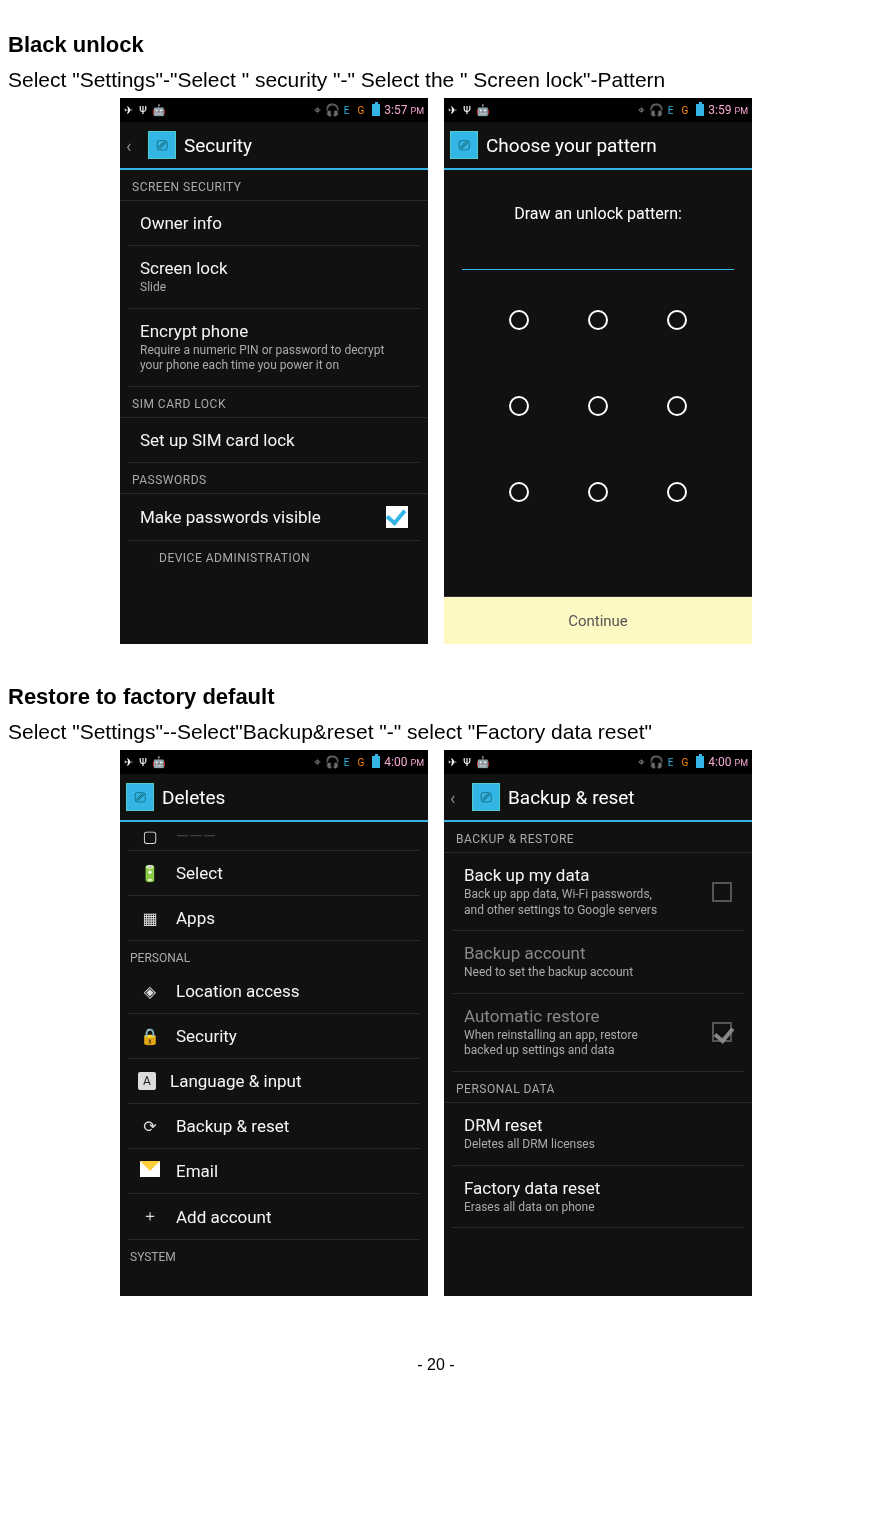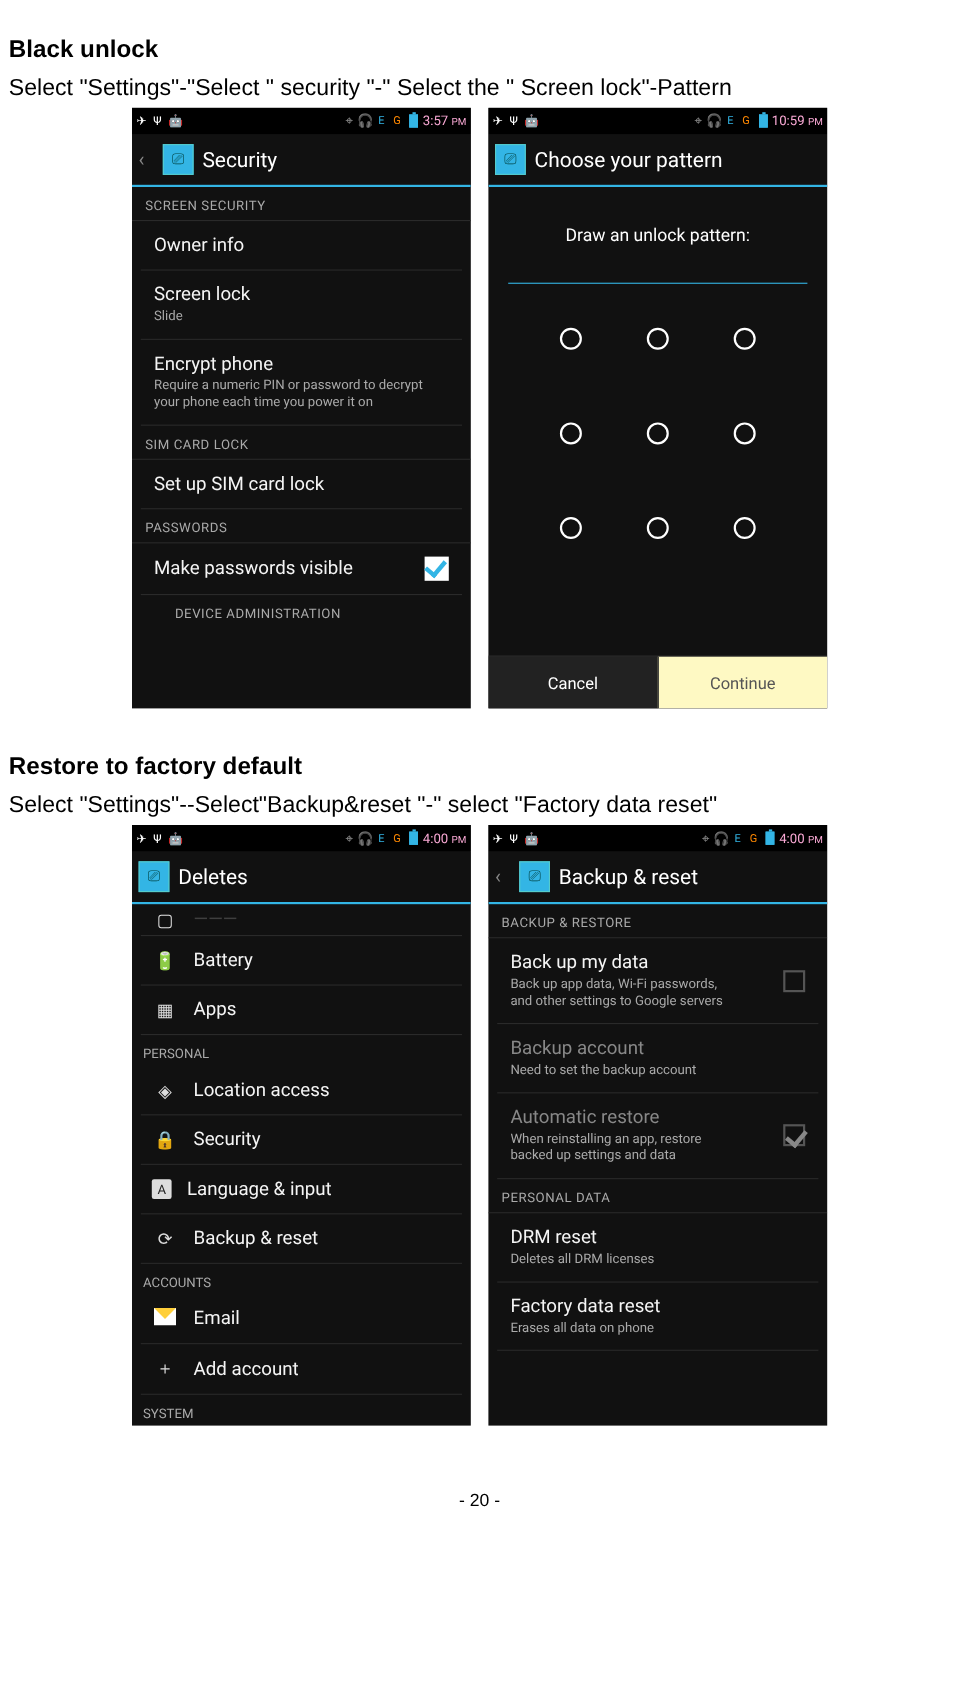--- a/index.html
+++ b/index.html
@@ -73,21 +73,21 @@
   .chk.empty { background:transparent; border:2px solid #555; width:20px; height:20px; }
   .chk.grey.checked::after { border-color:#888; }
   
   .iconrow { padding: 12px 10px; border-bottom:1px solid #2a2a2a; display:flex; align-items:center; gap:14px; margin:0 8px; }
   .iconrow .ic { width:24px; text-align:center; color:#ddd; font-size:16px; }
   .iconrow .lbl { font-size:17px; color:#f5f5f5; }
   .section-hdr2 { font-size:12px; color:#aaa; padding: 10px 10px 4px 10px; }
   
   .pattern-area { flex:1; display:flex; flex-direction:column; }
   .pattern-title { text-align:center; font-size:16px; color:#fff; margin:34px 0 24px 0; }
-  .pattern-title-wrap { border-bottom: 1px solid #33b5e5; margin: 0 18px; padding-bottom:10px;}
+  .pattern-title-wrap { border-bottom: 1px solid #33b5e5; margin: 0 18px; padding-bottom:22px;}
   .dots { display:grid; grid-template-columns: repeat(3, 1fr); justify-items:center; row-gap:66px; margin: 40px 36px 0 36px; }
   .dot { width:20px; height:20px; border:2px solid #fff; border-radius:50%; }
   .btnbar { display:flex; margin-top:auto; height:48px; border-top:1px solid #333; }
   .btnbar .btn { flex:1; display:flex; align-items:center; justify-content:center; font-size:15px; }
   .btnbar .btn + .btn { border-left:1px solid #333; }
   .btnbar .cancel { color:#fff; background:#222; }
   .btnbar .cont { color:#555; background:#fef9c3; }
   .footer { text-align:center; font-size:16px; margin-top:60px; }
   svg.envelope { width:20px; height:16px; }
 </style>
@@ -164,21 +164,21 @@
         <span>🤖</span>
       </div>
       <div class="status-right">
         <span class="bt-icon">⌖</span>
         <span class="head-icon">🎧</span>
         <span class="sig-e">E</span>
           <span class="tri-green"></span>
         <span class="sig-g">G</span>
           <span class="tri-orange"></span>
         <span class="batt"></span>
-        <span class="clock"><span>10:59</span> <span class="ampm">PM</span></span>
+        <span class="clock"><span>3:59</span> <span class="ampm">PM</span></span>
       </div>
     </div>
     <div class="appbar">
       <span class="appbar-icon">⎚</span>
       <span class="appbar-title">Choose your pattern</span>
     </div>
     <div class="pattern-area">
       <div class="pattern-title-wrap">
         <div class="pattern-title">Draw an unlock pattern:</div>
       </div>
@@ -187,21 +187,20 @@
         <div class="dot"></div>
         <div class="dot"></div>
         <div class="dot"></div>
         <div class="dot"></div>
         <div class="dot"></div>
         <div class="dot"></div>
         <div class="dot"></div>
         <div class="dot"></div>
       </div>
       <div class="btnbar">
-        <div class="btn cancel">Cancel</div>
         <div class="btn cont">Continue</div>
       </div>
     </div>
   </div>
 
 </div>
 
 <div class="heading" style="margin-top:40px;">Restore to factory default</div>
 <div class="body-text">Select "Settings"--Select"Backup&amp;reset "-" select "Factory data reset"</div>
 
@@ -228,21 +227,21 @@
     <div class="appbar">
       <span class="appbar-icon">⎚</span>
       <span class="appbar-title">Deletes</span>
     </div>
     <div class="iconrow" style="padding-top:4px; padding-bottom:4px;">
       <span class="ic">▢</span>
         <span class="lbl" style="opacity:.2;">―――</span>
     </div>
     <div class="iconrow">
       <span class="ic">🔋</span>
-      <span class="lbl">Battery</span>
+      <span class="lbl">Select</span>
     </div>
     <div class="iconrow">
       <span class="ic">▦</span>
       <span class="lbl">Apps</span>
     </div>
     <div class="section-hdr2">PERSONAL</div>
     <div class="iconrow">
       <span class="ic">◈</span>
       <span class="lbl">Location access</span>
     </div>
@@ -251,21 +250,20 @@
       <span class="lbl">Security</span>
     </div>
     <div class="iconrow">
       <span class="ic" style="background:#ddd;color:#222;width:18px;height:18px;line-height:18px;border-radius:2px;font-size:12px;">A</span>
       <span class="lbl">Language &amp; input</span>
     </div>
     <div class="iconrow">
       <span class="ic">⟳</span>
       <span class="lbl">Backup &amp; reset</span>
     </div>
-    <div class="section-hdr2">ACCOUNTS</div>
     <div class="iconrow">
       <span class="ic">
         <svg class="envelope" viewBox="0 0 20 16">
             <rect x="0" y="0" width="20" height="16" fill="#fff"></rect>
             <polyline points="0,0 10,10 20,0" fill="#ffcf3a"></polyline>
             <polyline points="0,0 10,10 20,0" fill="none" stroke="#cc3" stroke-width="0"></polyline>
           </svg>
       </span>
       <span class="lbl">Email</span>
     </div>

